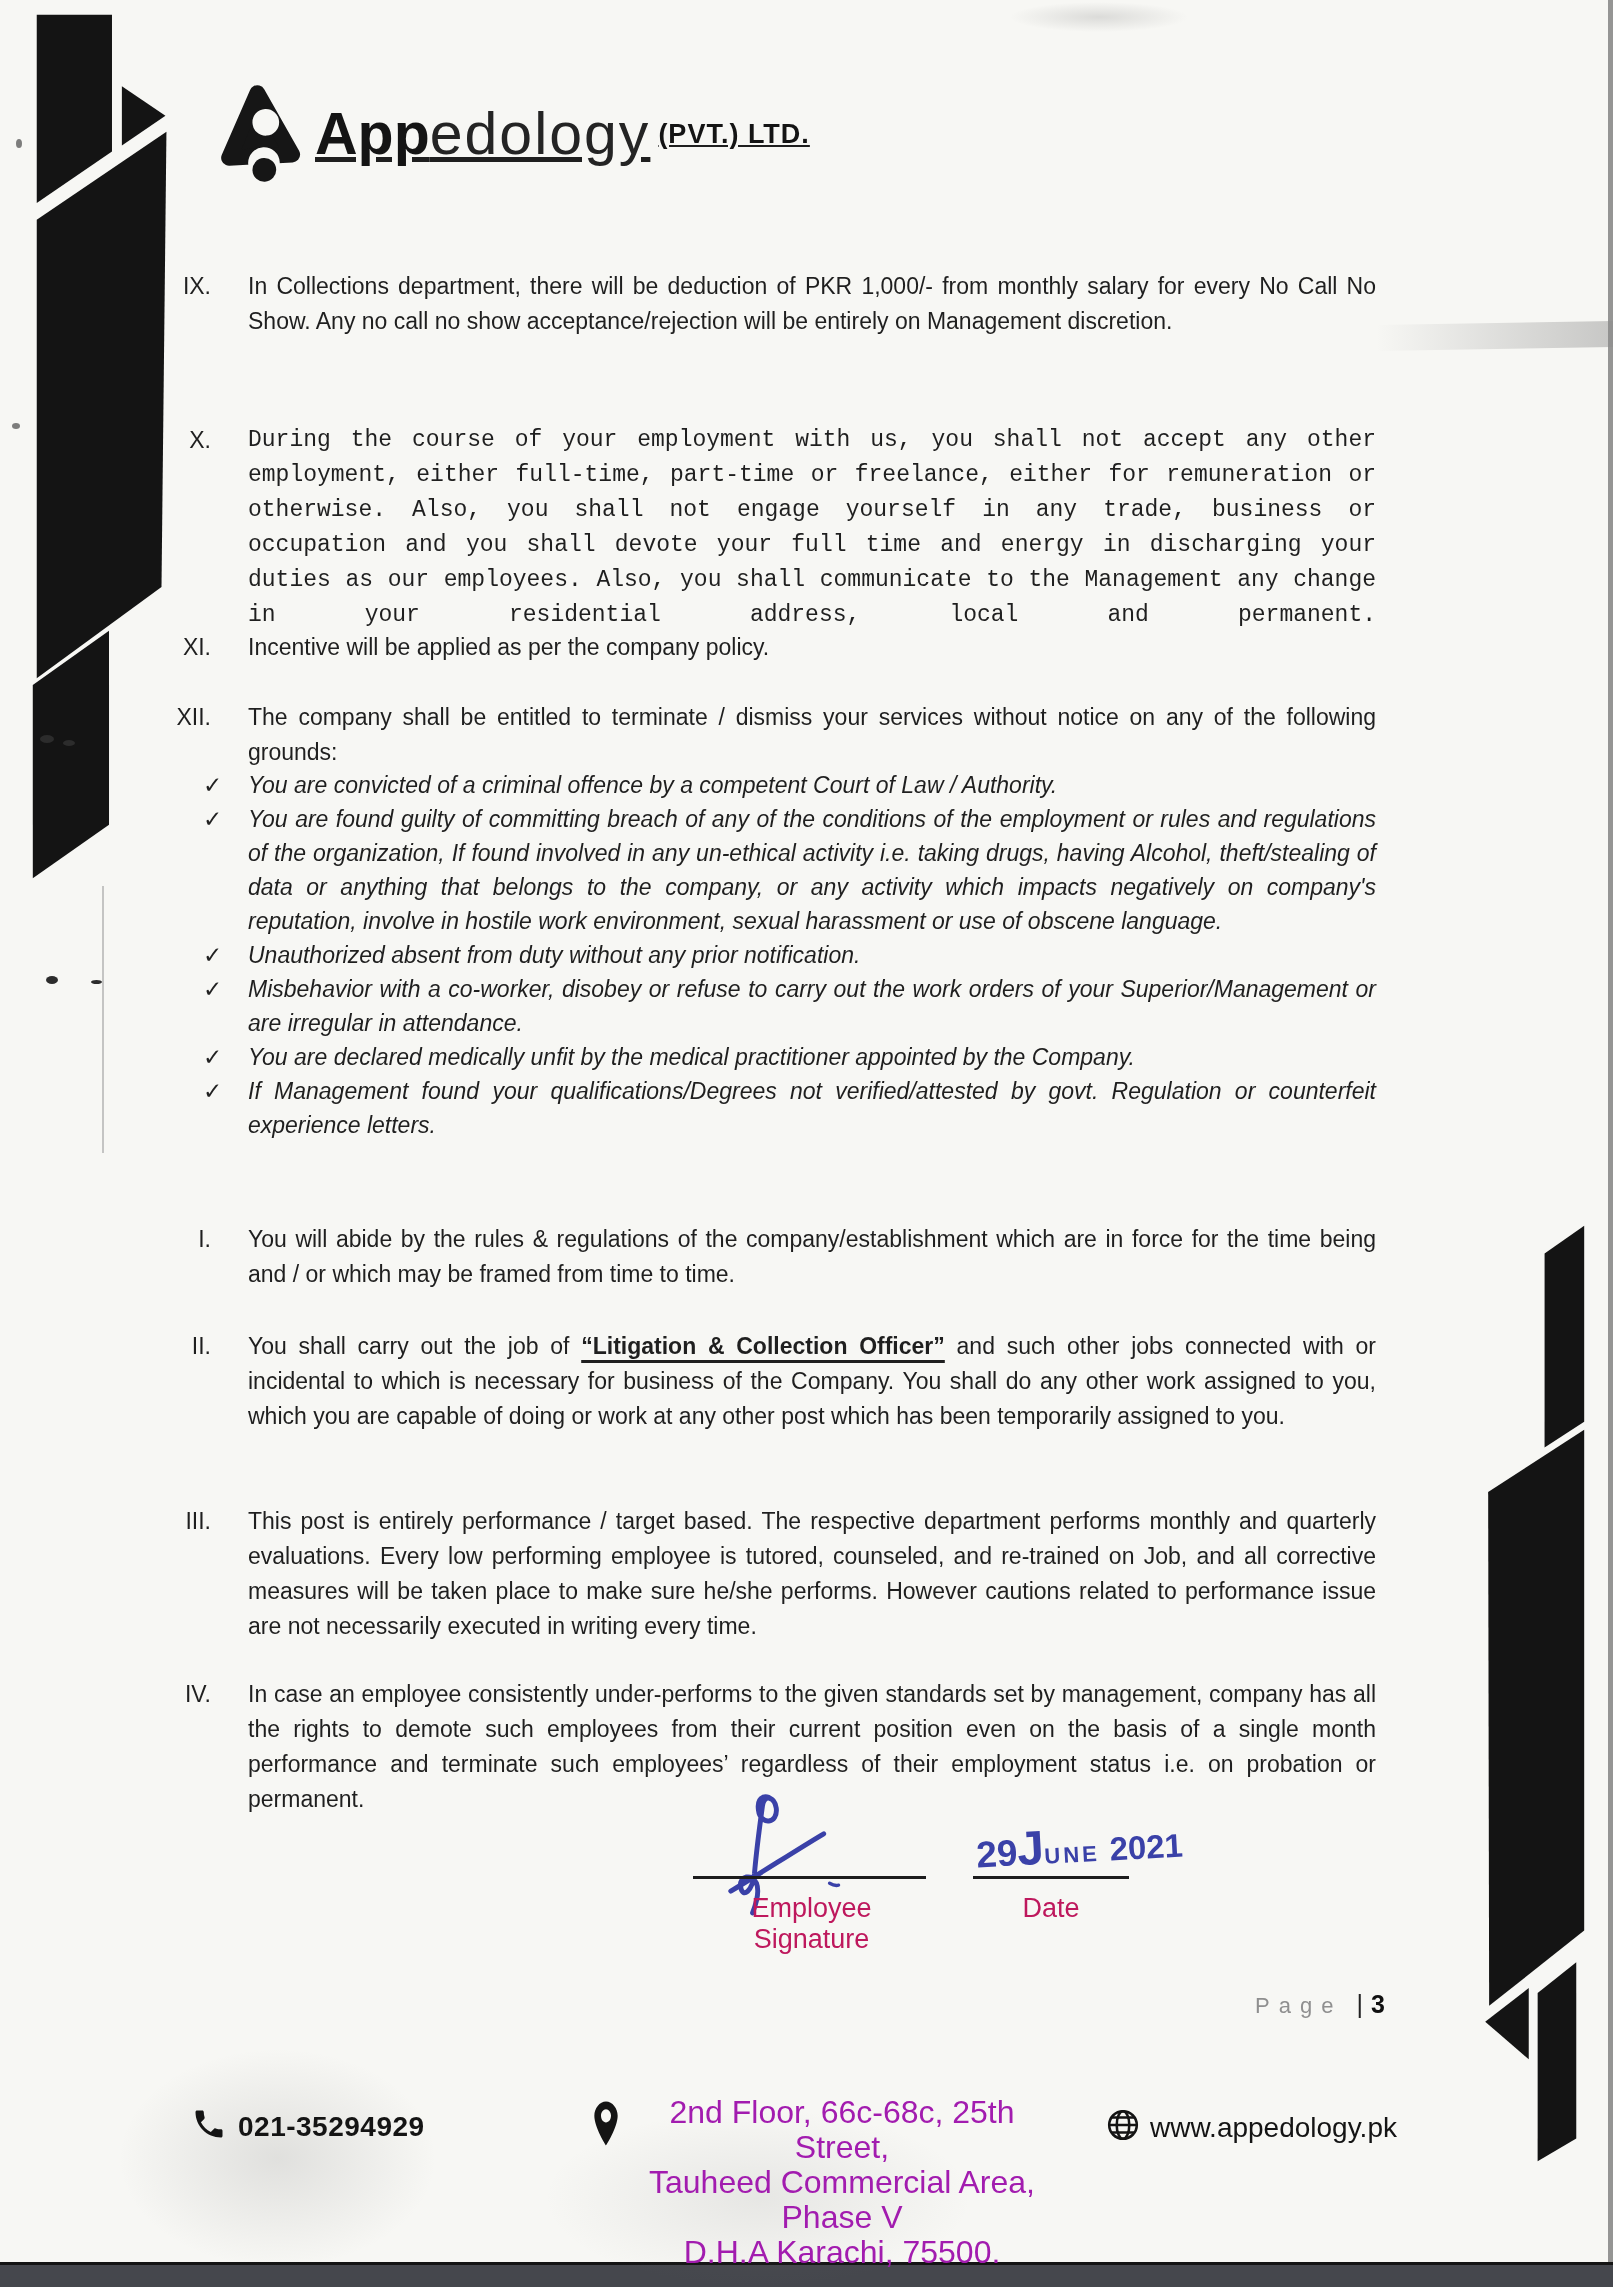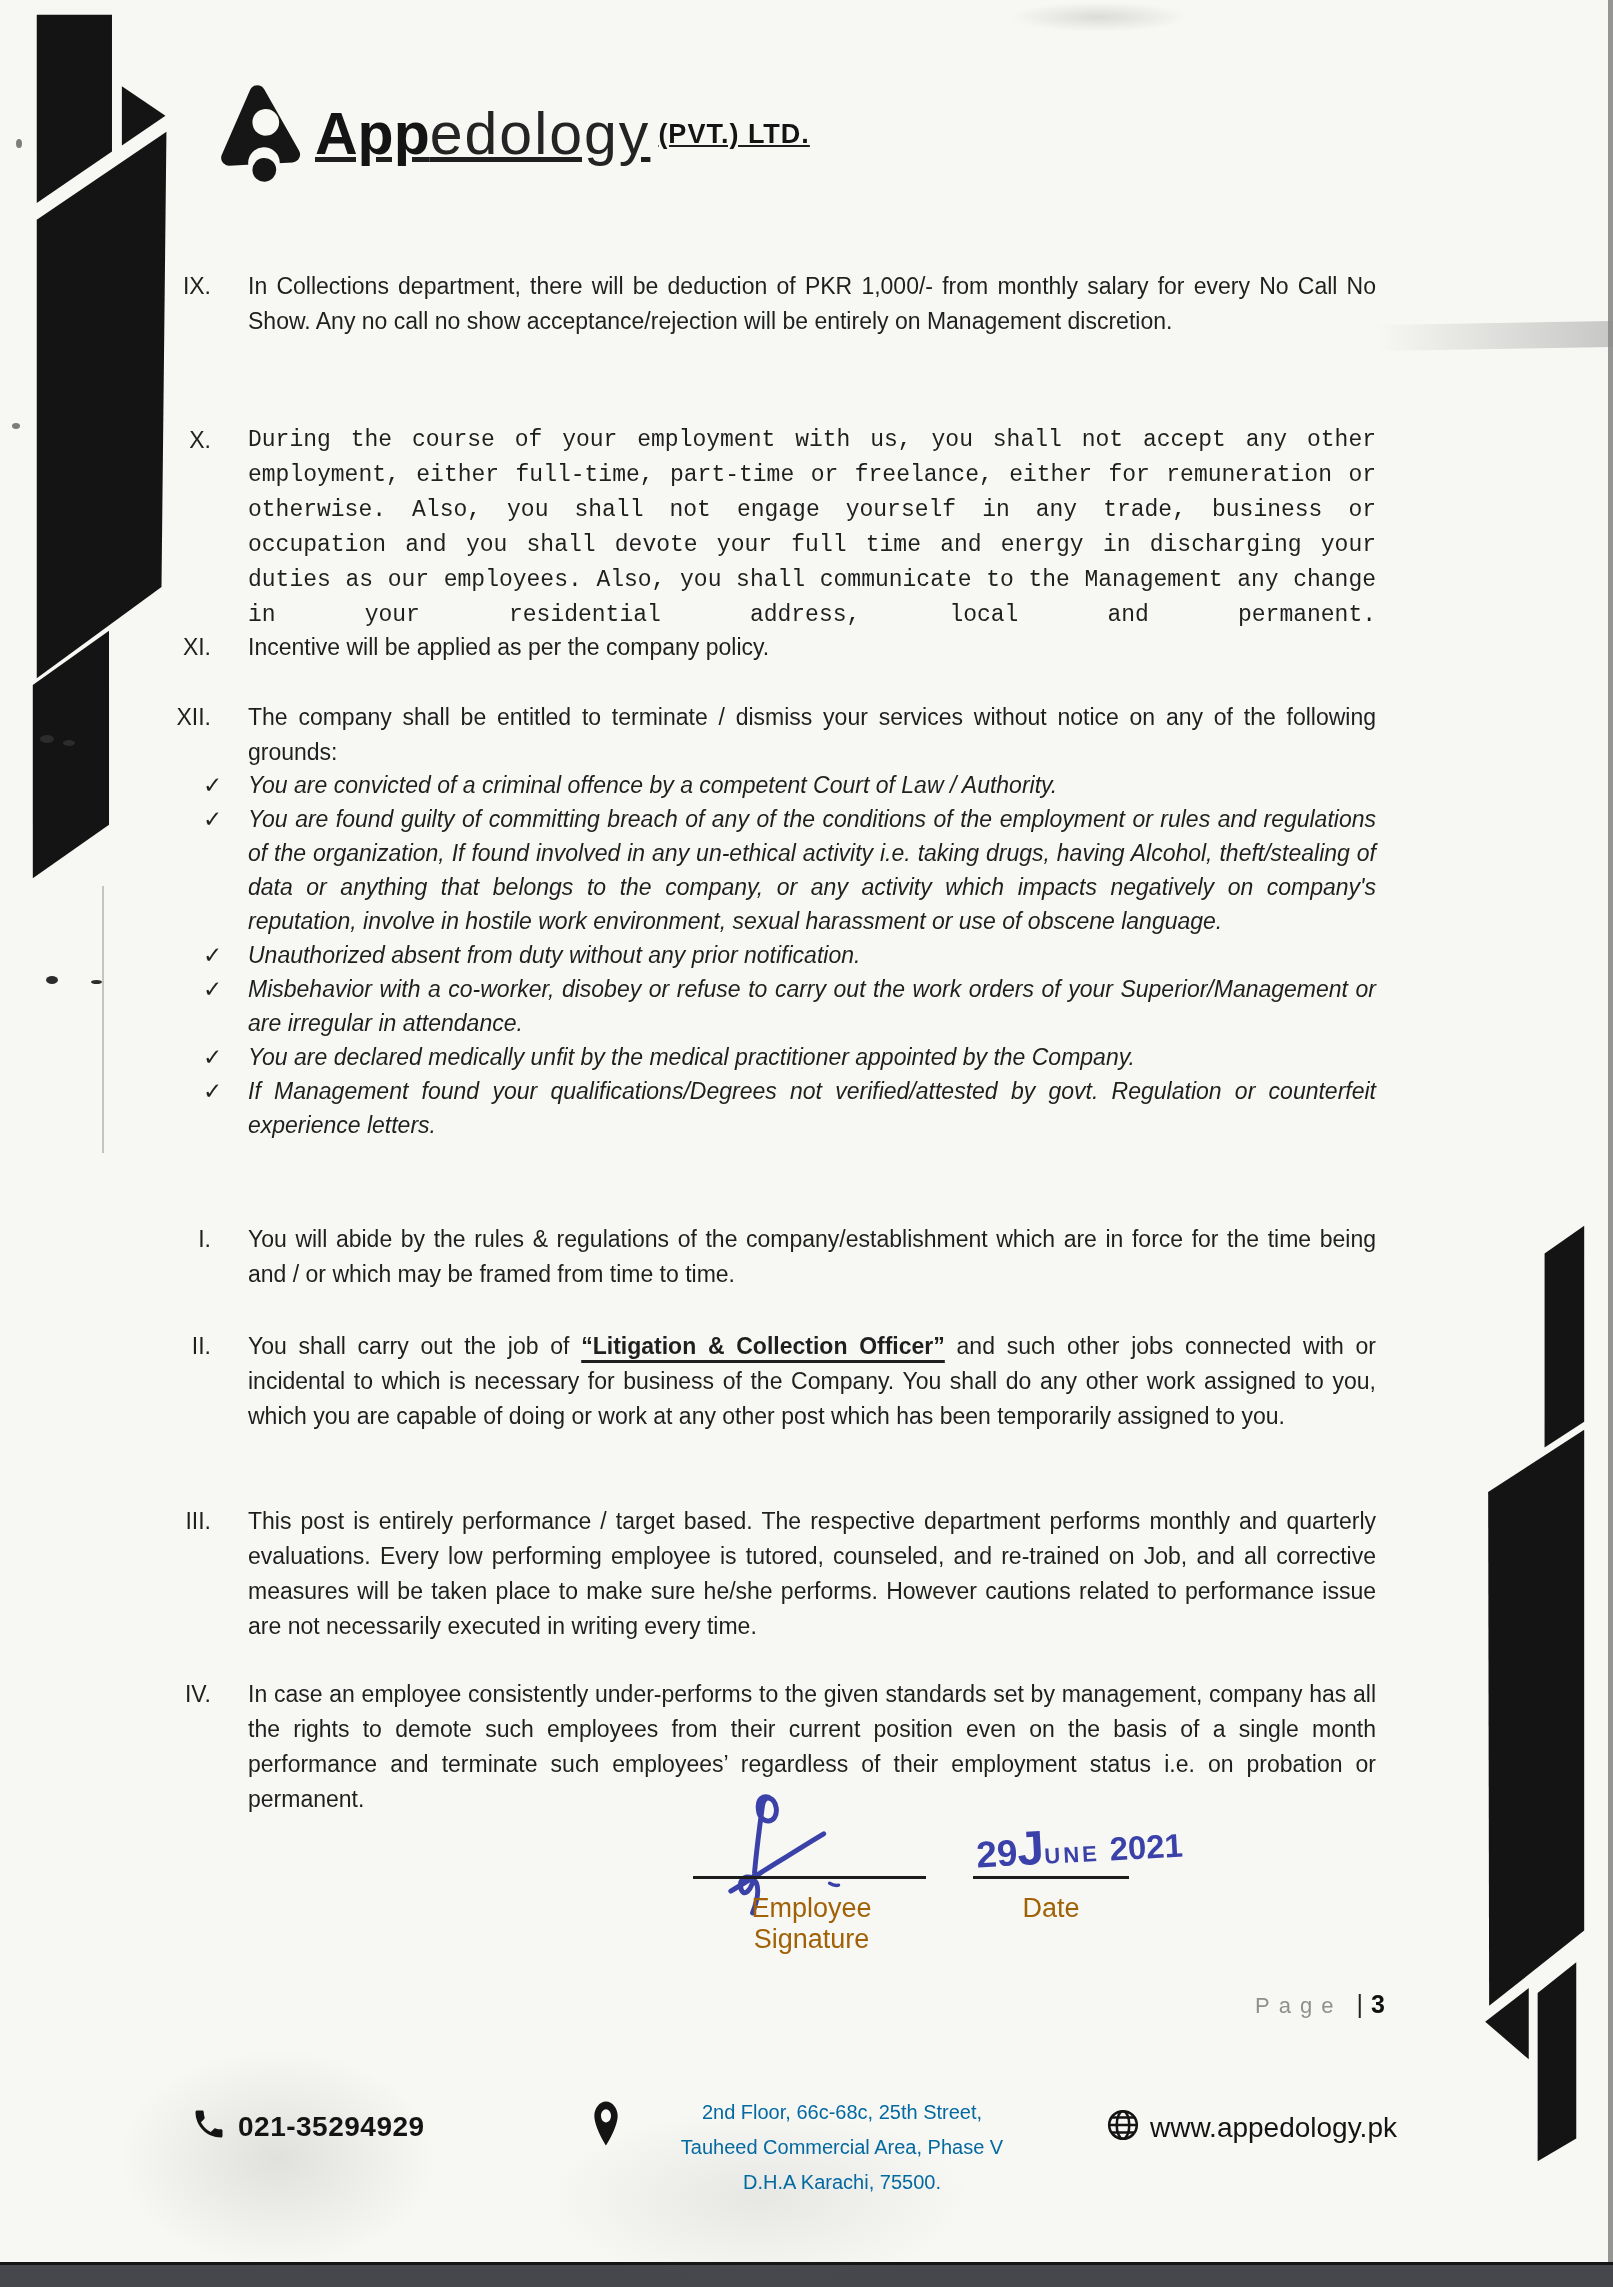--- a/index.html
+++ b/index.html
@@ -34,35 +34,35 @@
   .clause .num{width:77px;text-align:right;flex:0 0 77px;}
   .clause .txt{margin-left:37px;width:1129px;text-align:justify;}
   .justify-last .txt{text-align-last:justify;font-family:Liberation Mono, monospace;}
   .job-title{font-weight:700;text-decoration:underline;text-decoration-thickness:2.5px;text-underline-offset:6px;}
   .checks{position:absolute;left:203px;top:768px;width:1173px;font-size:23px;line-height:34px;font-style:italic;}
   .check-item{display:flex;}
   .check-item .tick{width:26px;flex:0 0 26px;font-style:normal;color:#222;}
   .check-item .ctxt{margin-left:19px;width:1129px;text-align:justify;}
   
   .sig-line{position:absolute;background:#1d1d1d;height:3px;}
-  .sig-label{position:absolute;font-size:27px;color:#a16207;text-align:center;}
+  .sig-label{position:absolute;font-size:27px;color:#be185d;text-align:center;}
   .sig-svg{position:absolute;left:713px;top:1788px;width:168px;height:139px;}
   .date-hand{position:absolute;left:976px;top:1818px;color:#3a41a8;transform:rotate(-3deg);white-space:nowrap;font-weight:600;}
   .d-day{font-size:37px;}
   .d-cap{font-size:48px;}
   .d-rest{font-size:22px;letter-spacing:3px;}
   .d-year{font-size:33px;margin-left:10px;}
   
   .pageno{position:absolute;left:1255px;top:1990px;display:flex;align-items:baseline;white-space:nowrap;}
   .pageno .pg{color:#8f8f8f;font-size:22px;letter-spacing:9px;}
   .pageno .sep{color:#222;font-size:25px;margin-left:14px;}
   .pageno .no{color:#101010;font-size:25px;font-weight:700;margin-left:8px;}
   .f-icon{position:absolute;}
   .f-phone-text{position:absolute;left:238px;top:2111px;font-size:28px;font-weight:700;color:#141414;letter-spacing:0.5px;}
-  .f-address{position:absolute;left:632px;top:2095px;width:420px;text-align:center;font-size:20px;line-height:35px;color:#0369a1;}
+  .f-address{position:absolute;left:632px;top:2095px;width:420px;text-align:center;font-size:32px;line-height:35px;color:#a21caf;}
   .f-url{position:absolute;left:1150px;top:2112px;font-size:28px;color:#141414;}
 </style>
 </head>
 <body>
 
 <div class="page">
 
   <svg class="decor-svg" viewBox="0 0 1630 2311">
     <polygon points="37,15 113,15 113,153 37,205" fill="#141414"></polygon>
     <polygon points="123,87 167,117 123,147" fill="#141414"></polygon>

